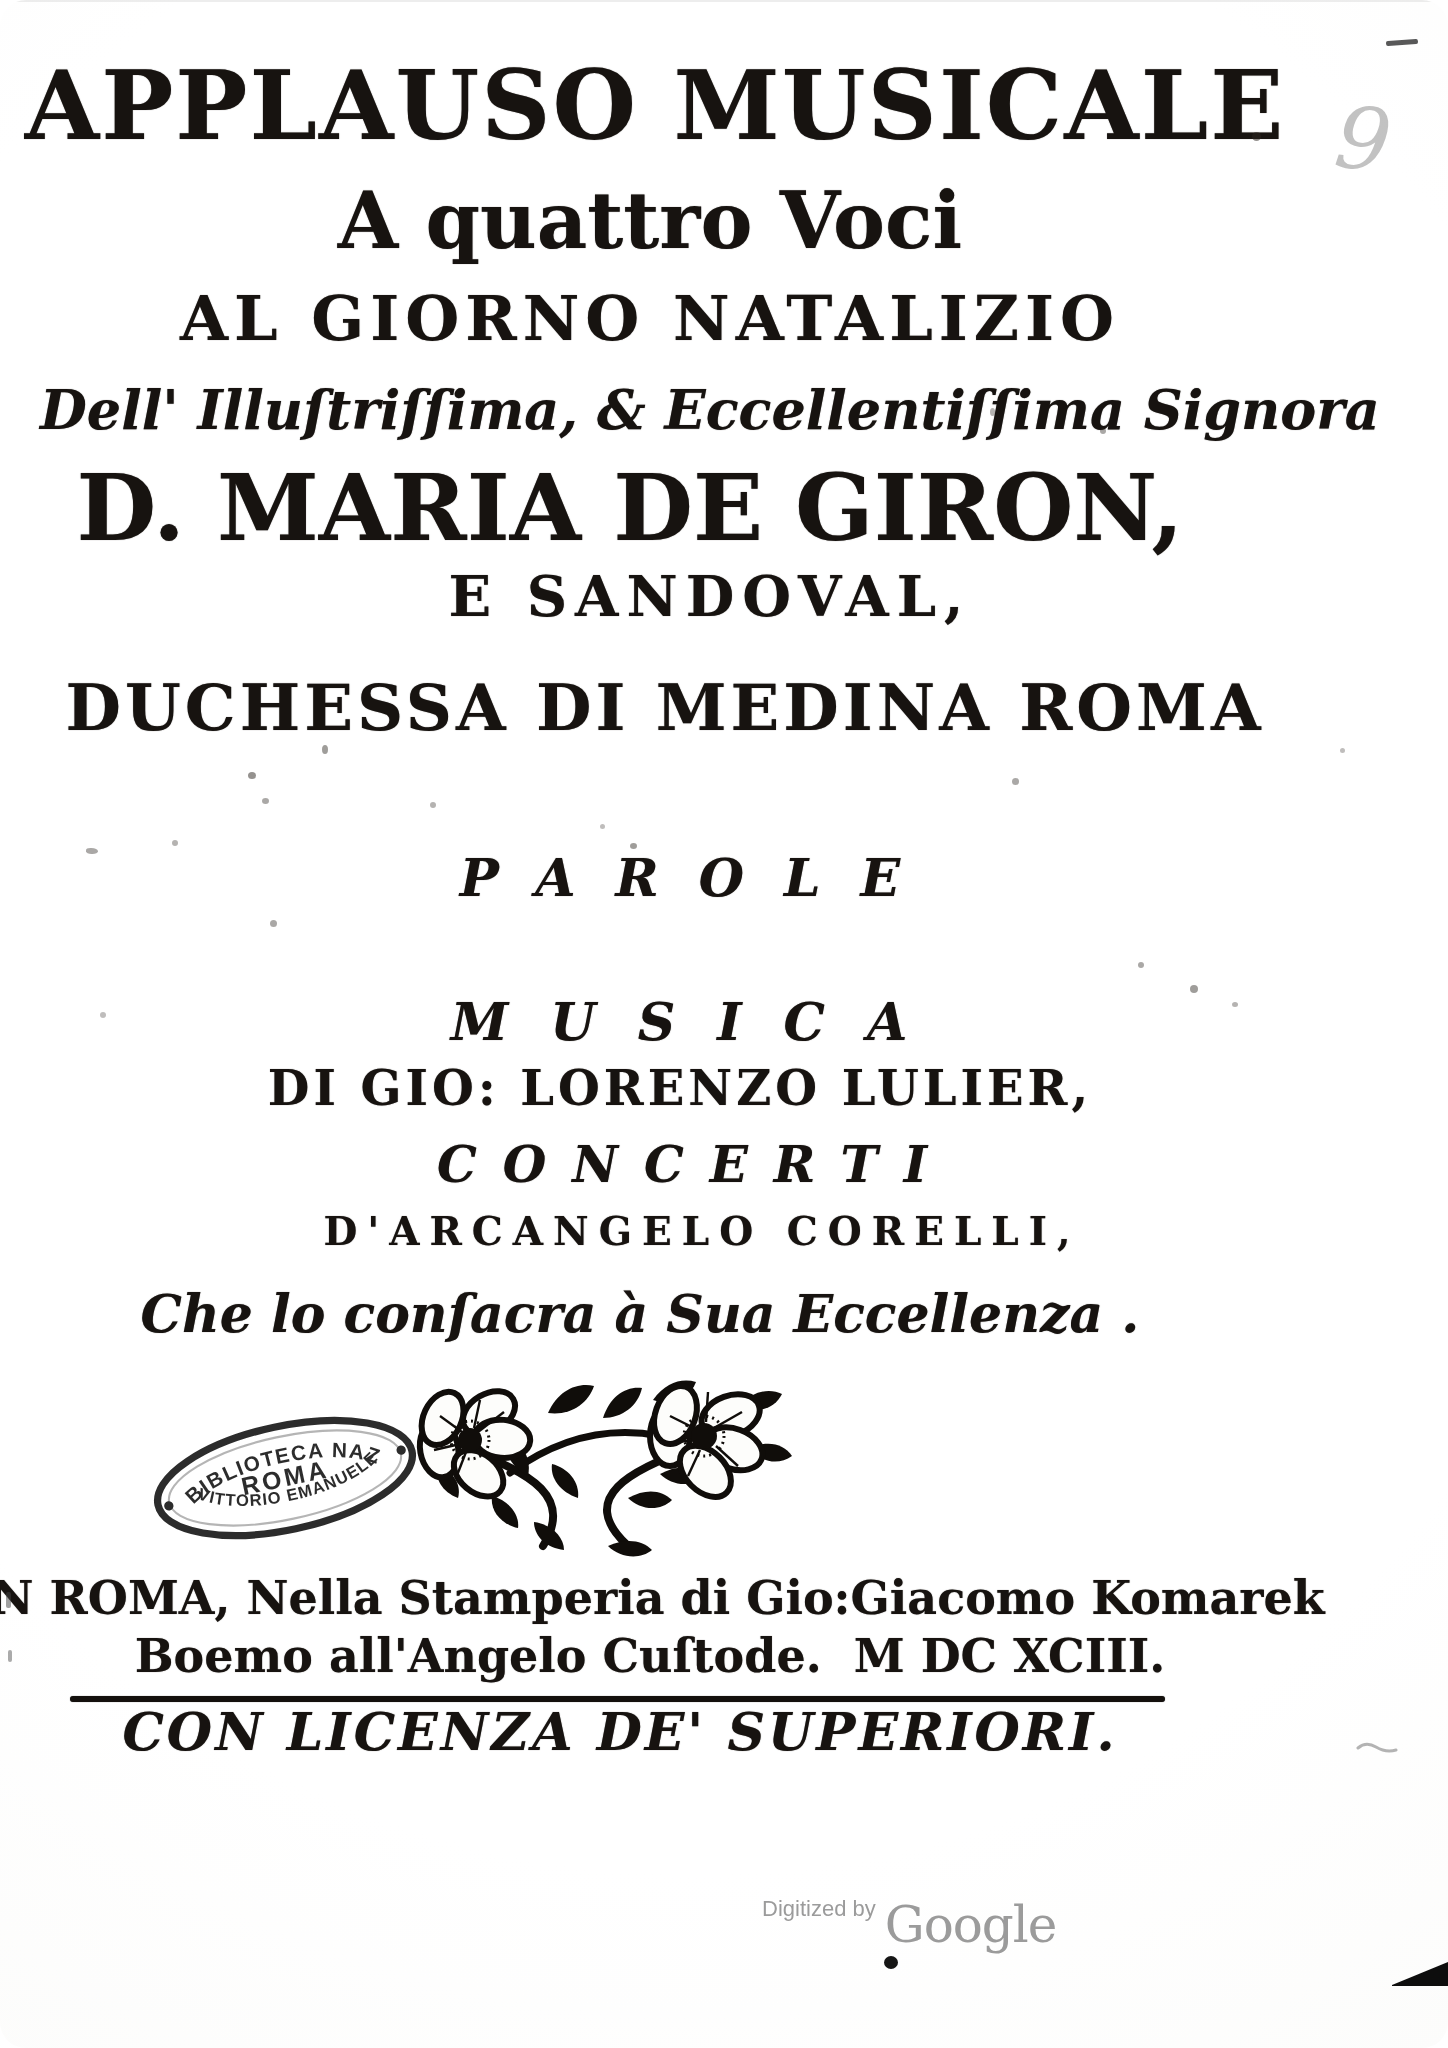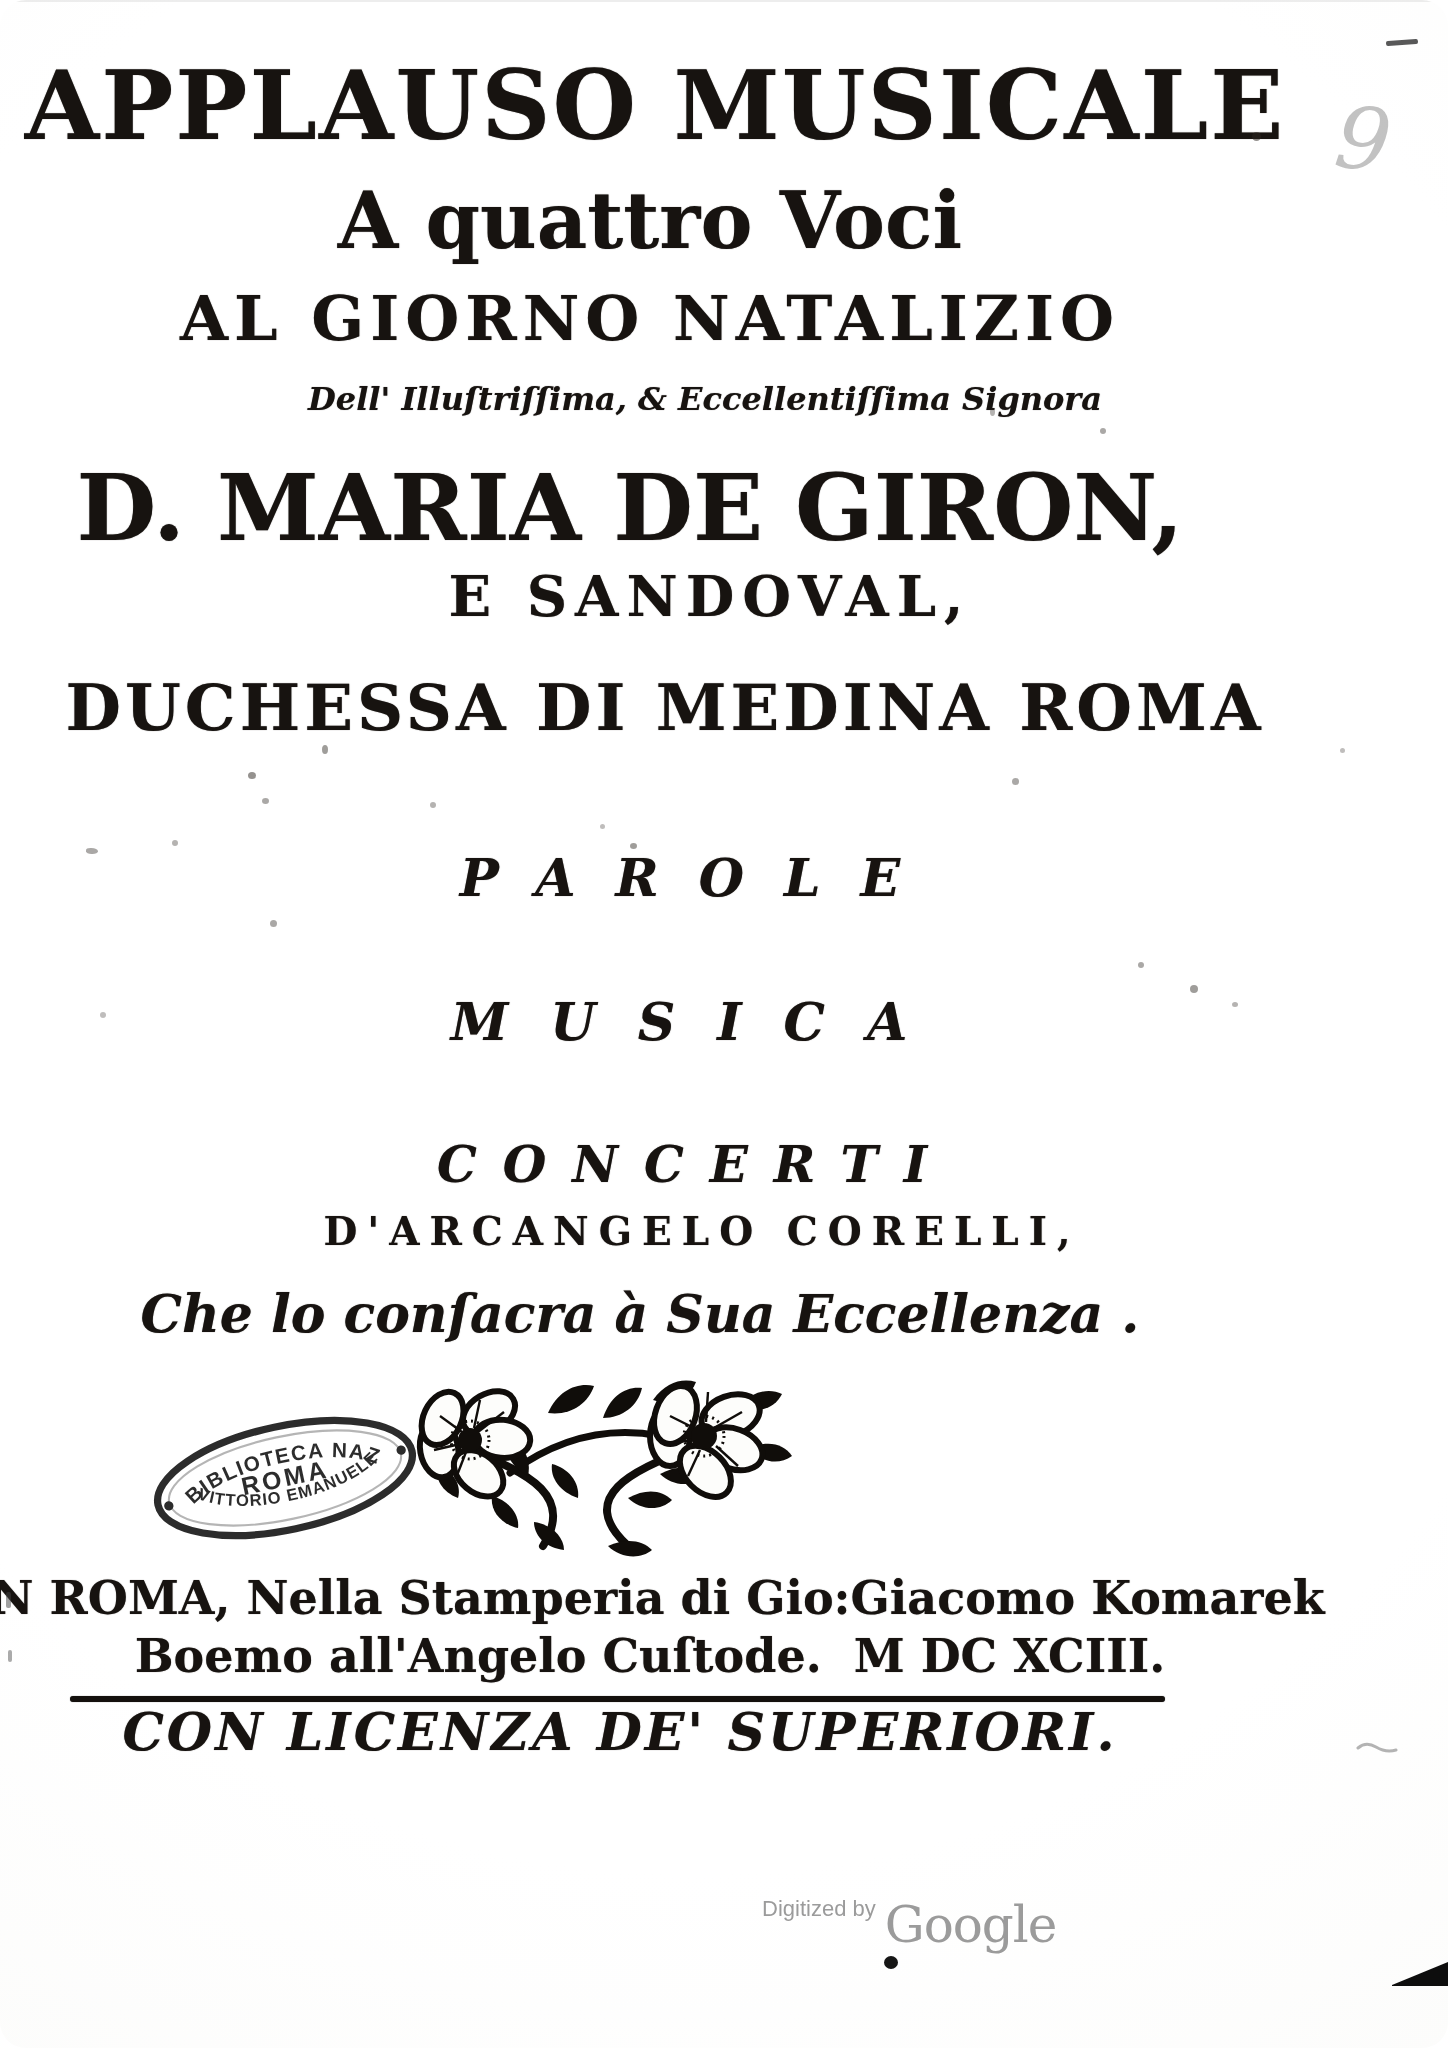--- a/index.html
+++ b/index.html
@@ -17,21 +17,21 @@
     position:absolute;left:0;width:1330px;
     text-align:center;line-height:1;
     font-weight:700;color:#171310;
     text-shadow:0 0 1px rgba(20,15,10,.55);
     white-space:nowrap;
   }
   .it{font-style:italic;}
   .l0{top:58px;  font-size:96px;letter-spacing:2px; transform:translateX(-10px);}
   .l1{top:182px; font-size:78px;                    transform:translateX(-15px);}
   .l2{top:288px; font-size:62px;letter-spacing:6px; transform:translateX(-15px);}
-  .l3{top:383px; font-size:32px;                    transform:translateX(40px);}
+  .l3{top:383px; font-size:54px;                    transform:translateX(40px);}
   .l4{top:462px; font-size:92px;                    transform:translateX(-35px);}
   .l5{top:568px; font-size:56px;letter-spacing:8px; transform:translateX(45px);}
   .l6{top:676px; font-size:64px;letter-spacing:4px; transform:translateX(0);}
   .l7{top:764px; font-size:49px;letter-spacing:2px; transform:translateX(8px);}
   .l8{top:852px; font-size:52px;letter-spacing:40px;transform:translateX(35px);}
   .l9{top:924px; font-size:48px;letter-spacing:5px; transform:translateX(15px);}
   .l10{top:996px;font-size:52px;letter-spacing:42px;transform:translateX(35px);}
   .l11{top:1064px;font-size:48px;letter-spacing:4px;transform:translateX(15px);}
   .l12{top:1140px;font-size:50px;letter-spacing:26px;transform:translateX(30px);}
   .l13{top:1212px;font-size:39px;letter-spacing:10px;transform:translateX(37px);}
@@ -82,20 +82,21 @@
   <div class="ln l1">A quattro Voci</div>
   <div class="ln l2">AL GIORNO NATALIZIO</div>
   <div class="ln l3 it">Dell' Illuſtriſſima, &amp; Eccellentiſſima Signora</div>
 
   <div class="ln l4">D. MARIA DE GIRON,</div>
   <div class="ln l5">E SANDOVAL,</div>
   <div class="ln l6">DUCHESSA DI MEDINA ROMA</div>
 
   <div class="ln l8 it">PAROLE</div>
   <div class="ln l10 it">MUSICA</div>
+  <div class="ln l11">DI GIO: LORENZO LULIER,</div>
   <div class="ln l12 it">CONCERTI</div>
   <div class="ln l13">D'ARCANGELO CORELLI,</div>
   <div class="ln l14 it">Che lo conſacra à Sua Eccellenza&nbsp;.</div>
 
   <svg class="stamp" viewBox="0 0 260 110">
     <ellipse cx="130" cy="55" rx="125" ry="50" fill="none" stroke="#1b1b1b" stroke-width="7"></ellipse>
     <ellipse cx="130" cy="55" rx="114" ry="40" fill="none" stroke="#1b1b1b" stroke-width="2" opacity="0.35"></ellipse>
     <path id="arcTop" d="M 30 74 A 101 38 0 0 1 230 72" fill="none"></path>
     <path id="arcBot" d="M 32 44 A 101 40 0 0 0 232 42" fill="none"></path>
     <text font-family="Liberation Sans, DejaVu Sans, sans-serif" font-weight="bold" font-size="20" fill="#1b1b1b" letter-spacing="1.5">

